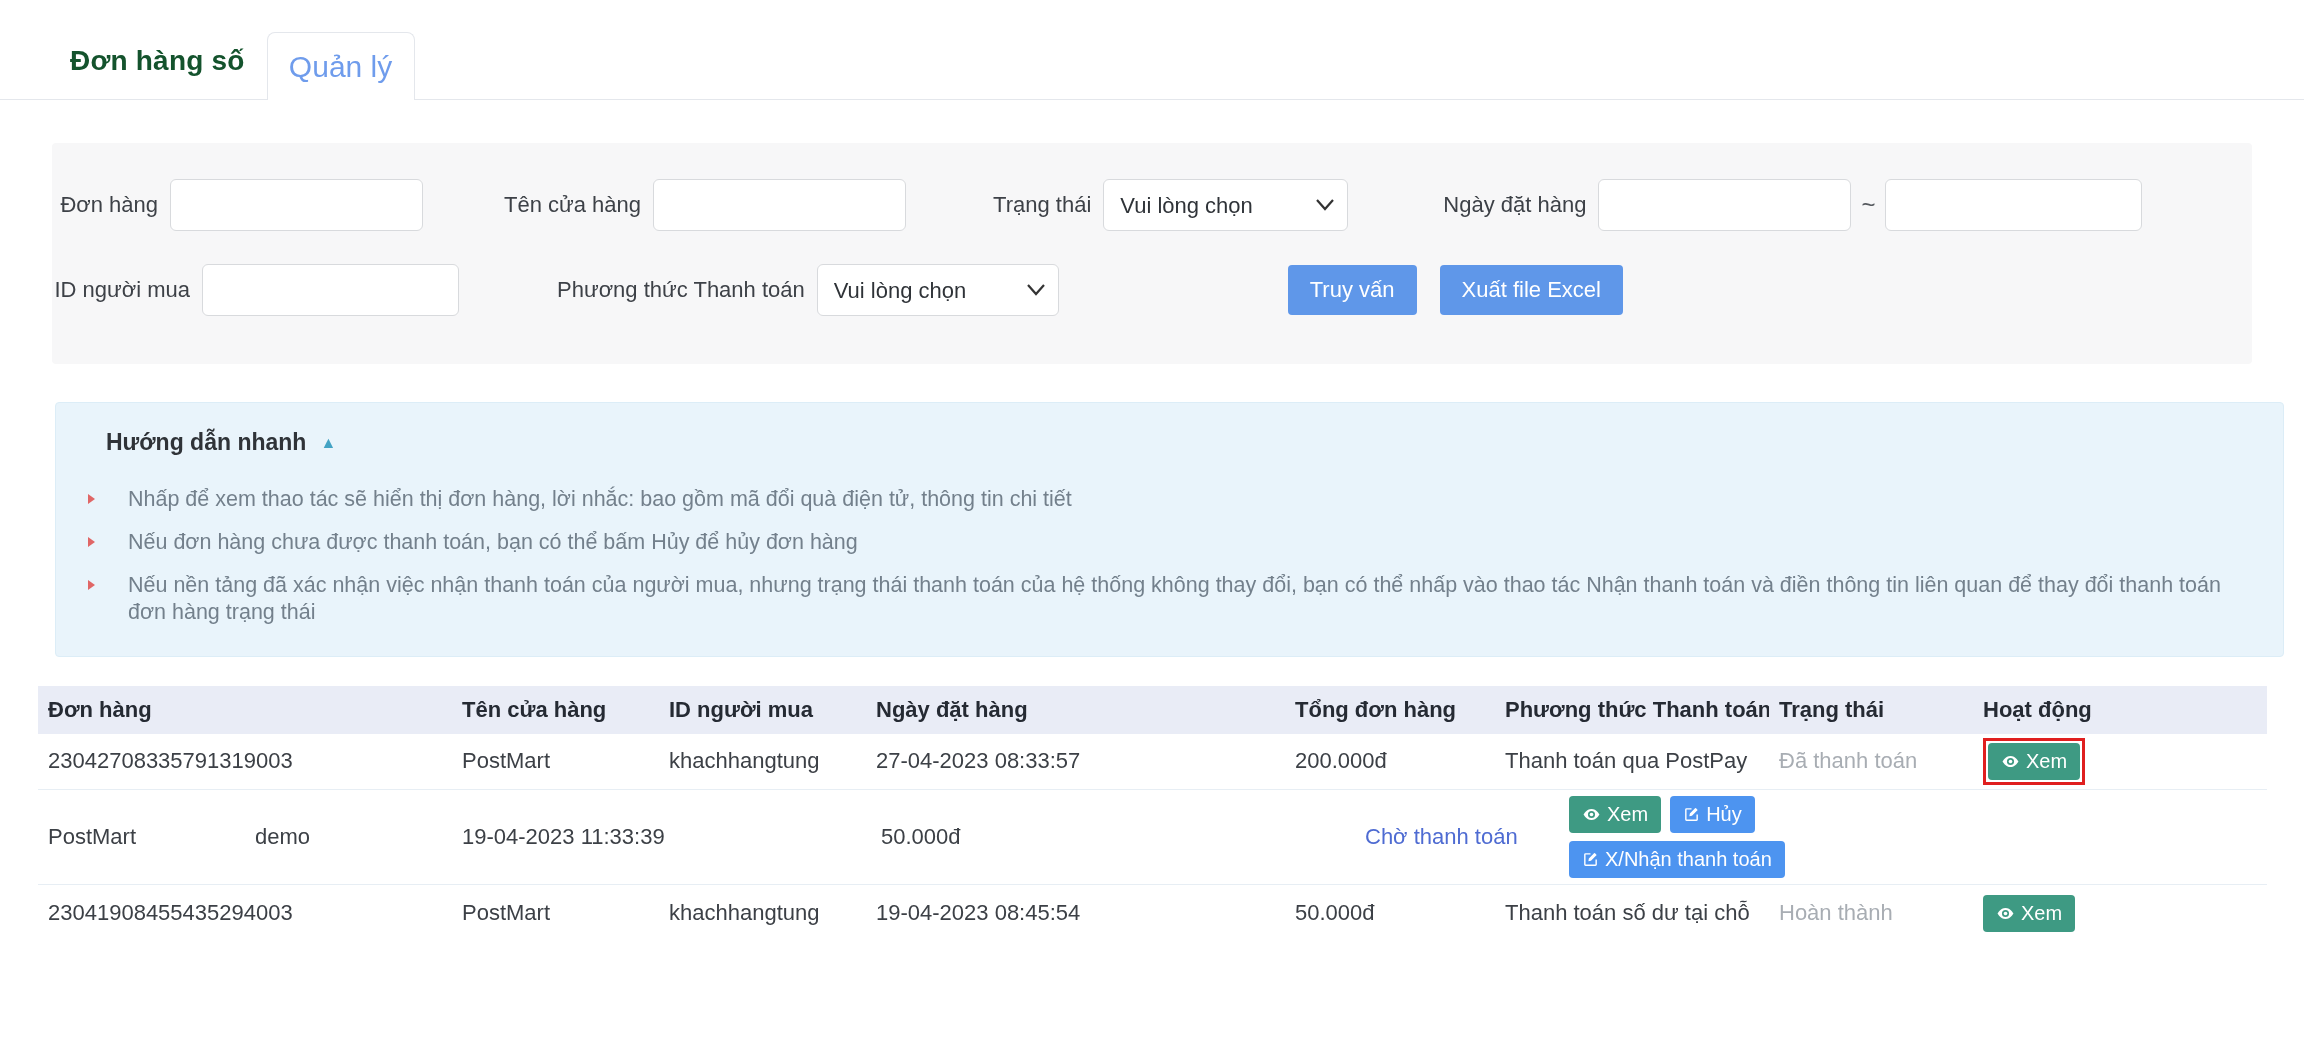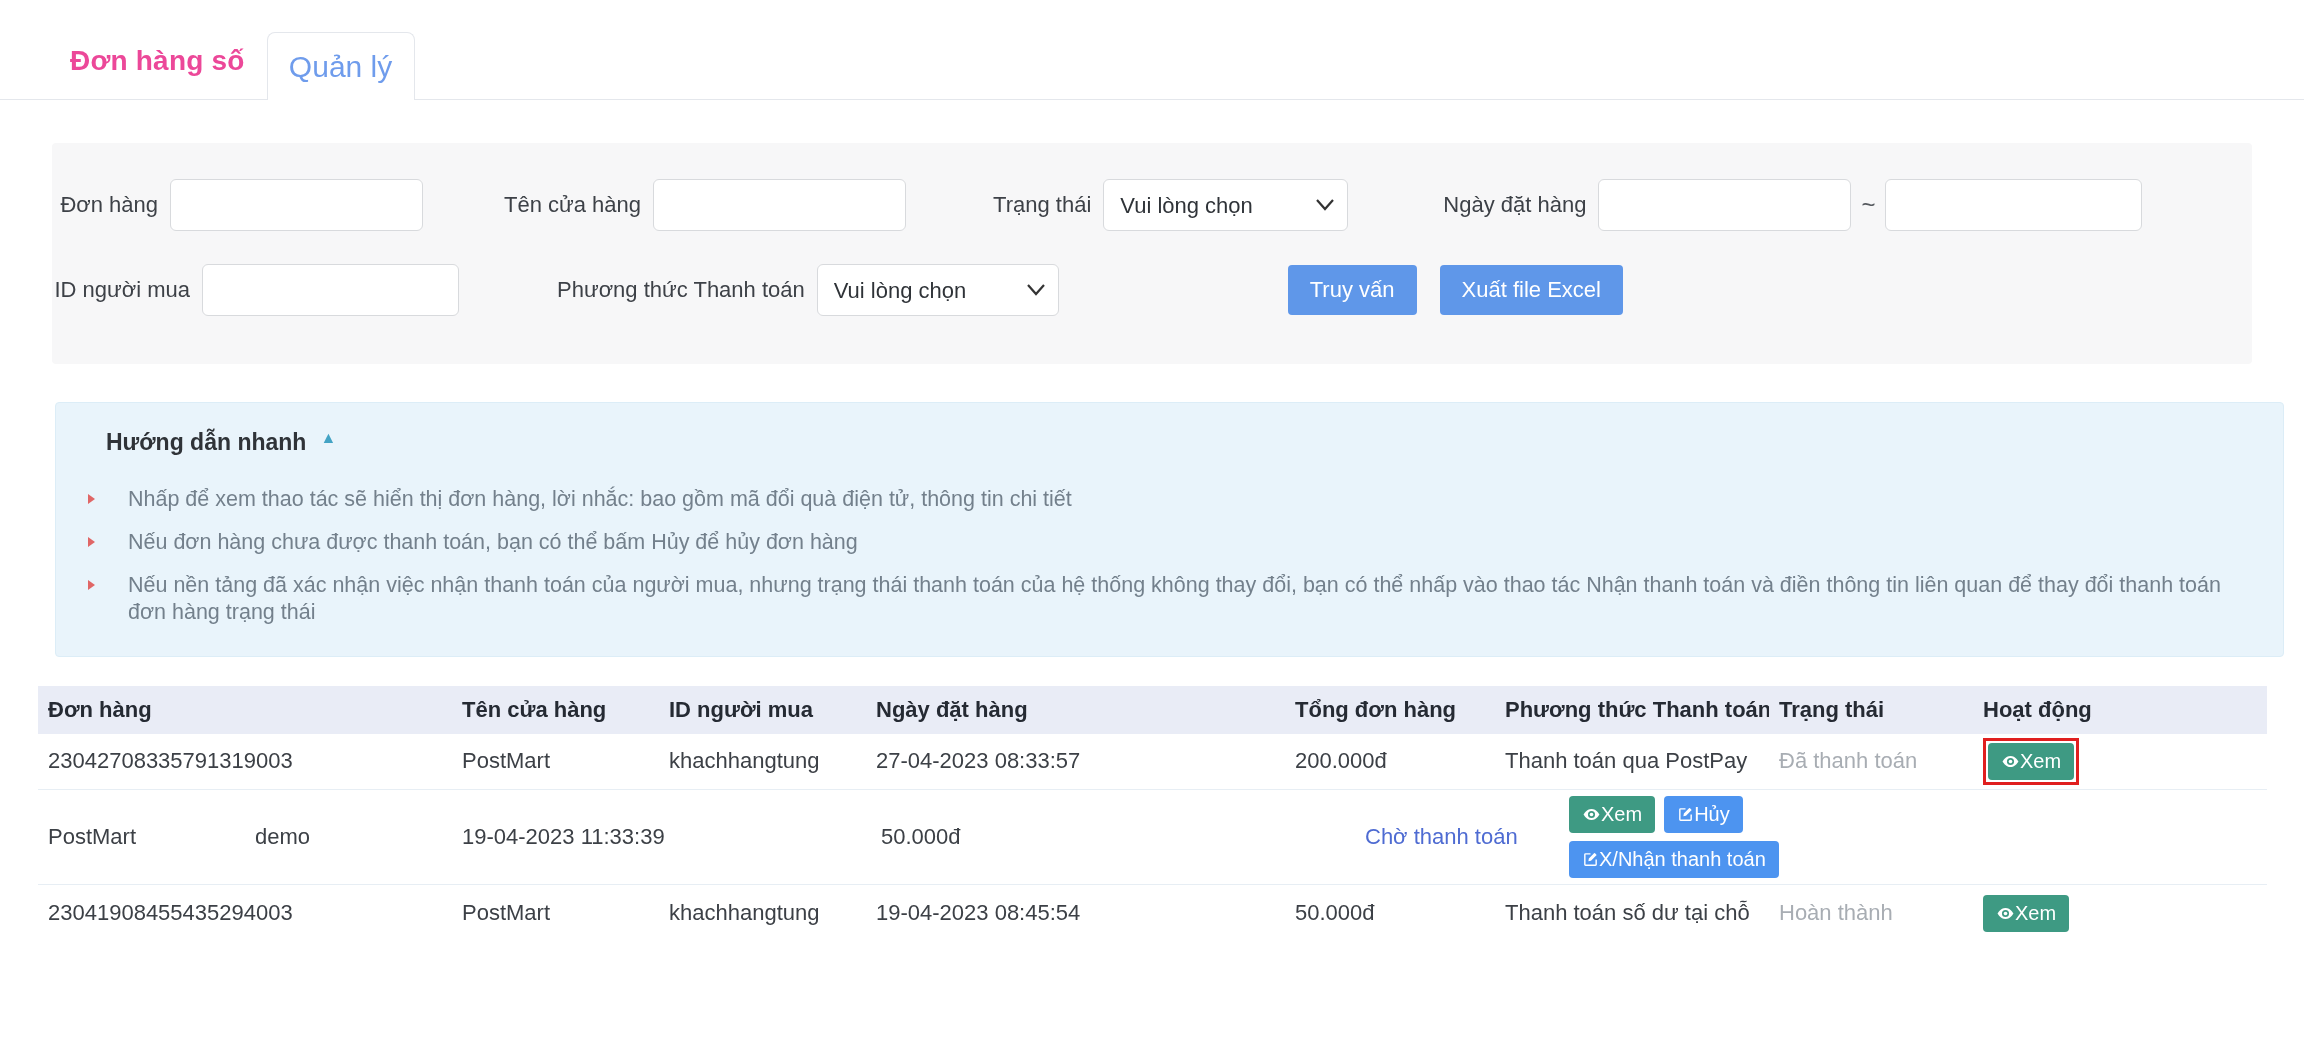--- a/index.html
+++ b/index.html
@@ -2,21 +2,21 @@
 <html><head>
 <meta charset="utf-8">
 <style>
   * { margin:0; padding:0; box-sizing:border-box; }
   html,body { background:#fff; }
   body { font-family:"Liberation Sans","DejaVu Sans",sans-serif; color:#3c4046; }
   .page { width:2304px; height:1064px; position:relative; background:#fff; overflow:hidden; }
 
   
   .tabbar { height:100px; border-bottom:1px solid #e4e7ec; display:flex; align-items:flex-end; padding-left:70px; }
-  .page-title { font-size:28px; font-weight:bold; color:#ec4899; margin-bottom:22px; letter-spacing:.2px; }
+  .page-title { font-size:28px; font-weight:bold; color:#14532d; margin-bottom:22px; letter-spacing:.2px; }
   .tab-active { margin-left:22px; margin-bottom:-1px; width:148px; height:68px; background:#fff;
     border:1px solid #e4e7ec; border-bottom:none; border-radius:8px 8px 0 0;
     display:flex; align-items:center; justify-content:center; font-size:30px; color:#6f9cec; cursor:pointer; }
 
   
   .filter { margin:43px 52px 0 52px; background:#f7f7f8; border-radius:4px; padding:36px 0 48px 0; }
   .frow { display:flex; align-items:center; }
   .frow + .frow { margin-top:33px; }
   .fgroup { display:flex; align-items:center; }
   .flabel { font-size:22px; color:#3d4147; margin-right:12px; white-space:nowrap; }
@@ -30,40 +30,40 @@
   .w245 { width:245px; } .w242 { width:242px; }
   .selwrap .chev { position:absolute; right:14px; top:50%; transform:translateY(-50%); pointer-events:none; line-height:0; }
   .tilde { font-size:24px; color:#55595e; margin:0 10px; }
   .btn-primary { height:50px; background:#5f97e9; color:#fff; border:none; border-radius:4px; font-size:22px;
     padding:0 22px; cursor:pointer; font-family:inherit;text-align:right; }
   .gap-g2 { margin-left:81px; } .gap-g3 { margin-left:87px; } .gap-g4 { margin-left:95px; }
   .gap-pay { margin-left:98px; } .gap-btn1 { margin-left:229px; } .gap-btn2 { margin-left:23px; }
 
   
   .guide { margin:38px 20px 0 55px; background:#e9f4fb; border:1px solid #dcedf7; border-radius:4px; padding:26px 30px 30px 30px; }
-  .guide-head { display:flex; gap:14px; margin-left:20px; cursor:pointer; }
+  .guide-head { display:flex; align-items:center; gap:14px; margin-left:20px; cursor:pointer; }
   .guide-title { font-size:23px; font-weight:bold; color:#2f3338; }
   .guide-arrow { font-size:16px; color:#43a3c4; }
   .guide-list { margin-top:30px; }
   .guide-item { display:flex; align-items:baseline; margin-top:16px;gap:21px; }
   .bullet { width:0; height:0; border-left:7px solid #e06666; border-top:5px solid transparent; border-bottom:5px solid transparent; margin:0 12px 0 2px; flex:none; position:relative; top:-2px; }
   .guide-text { font-size:21.5px; color:#73808c; line-height:1.25; }
 
   
   .table { margin:29px 37px 0 38px; }
   .thead { display:flex; align-items:center; background:#e9ecf6; min-height:48px; font-weight:bold; font-size:22px; color:#252a33; }
   .trow { display:flex; align-items:center; font-size:22px; color:#3c4046; }
   .trow.sep { border-bottom:1px solid #e7eef4; }
   .cell { padding:0 8px 0 10px; overflow:hidden; white-space:nowrap; }
   .c-order{width:414px;} .c-store{width:207px;} .c-buyer{width:207px;} .c-date{width:419px;}
   .c-total{width:210px;} .c-pay{width:274px;} .c-status{width:204px;} .c-act{flex:1;}
   .r1{min-height:56px;} .r2{min-height:81px; padding:6px 0;} .r3{min-height:57px;}
   .status-muted{color:#a8adb3;} .status-link{color:#4e6bd2;}
 
-  .btn-act { display:inline-flex; align-items:center; gap:0; padding:7px 13px; border:none; border-radius:4px;
+  .btn-act { display:inline-flex; align-items:center; gap:6px; padding:7px 13px; border:none; border-radius:4px;
     color:#fff; font-size:20px; cursor:pointer; font-family:inherit; white-space:nowrap; }
   .btn-teal { background:#3e9a83; }
   .btn-blue { background:#4d94f0; }
   .hl-box { display:inline-block; border:3px solid #e01f1f; padding:2px; line-height:0; }
   .act-lines { display:flex; flex-direction:column; gap:8px; align-items:flex-start; }
   .act-line { display:flex; gap:9px; }
   .ico { display:inline-flex; line-height:0; }
 </style>
 </head>
 <body>

